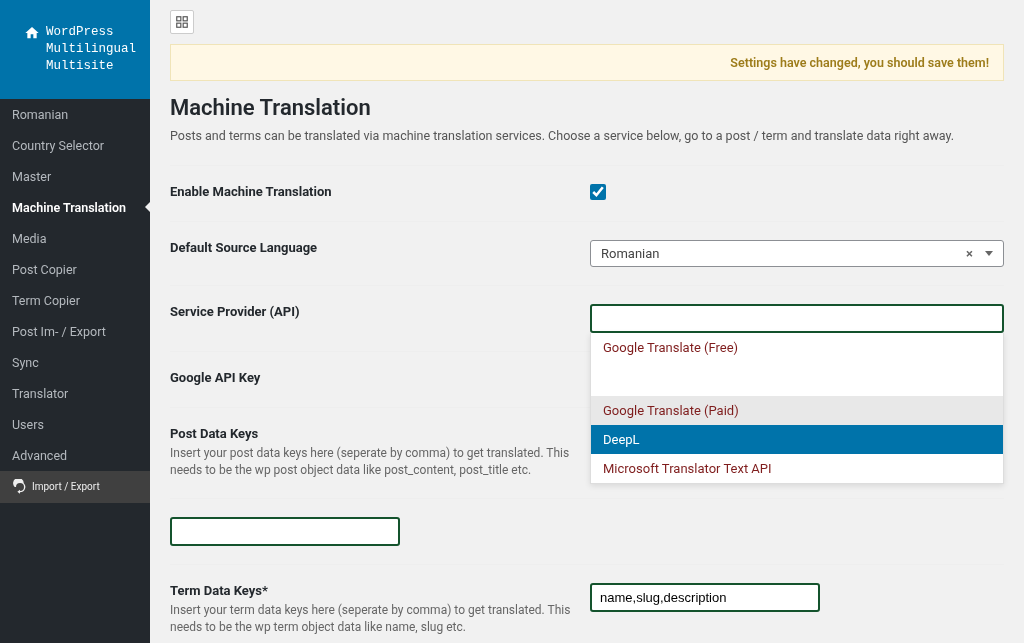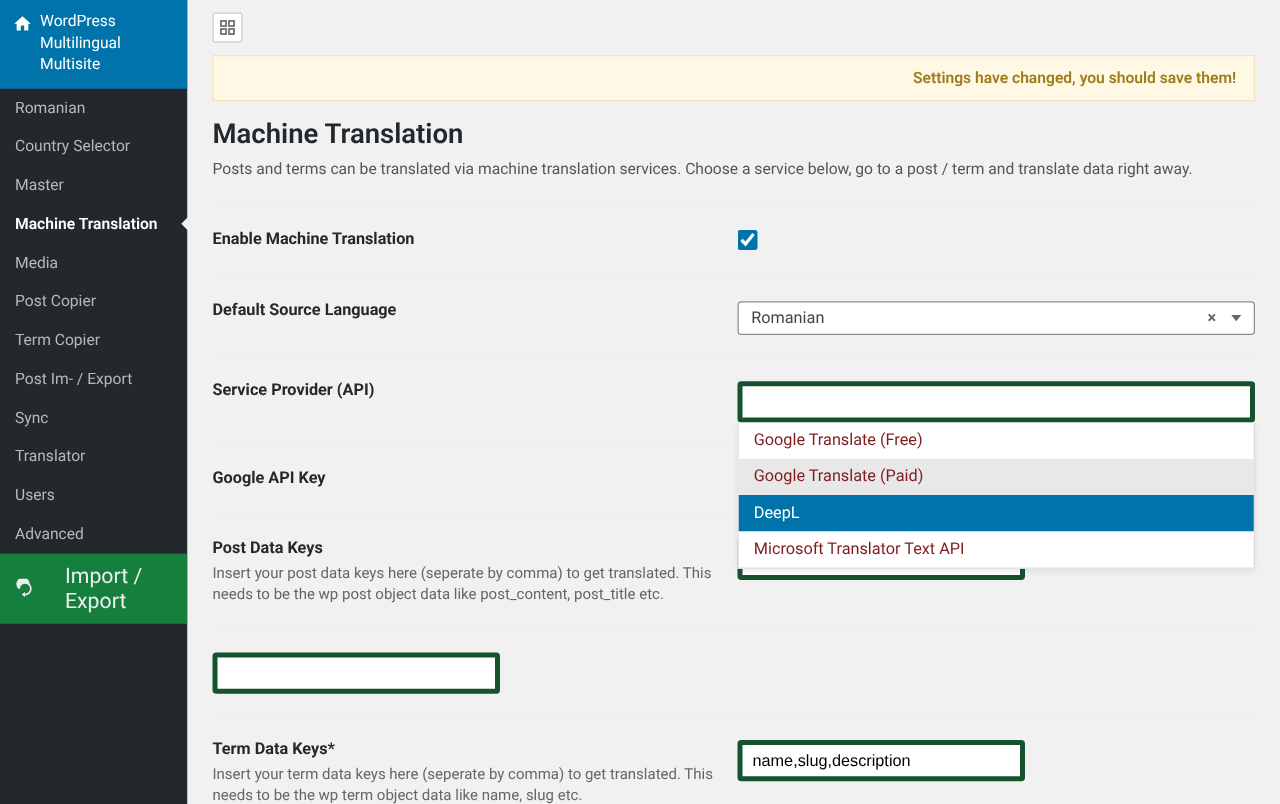--- a/index.html
+++ b/index.html
@@ -1,58 +1,58 @@
 <!DOCTYPE html>
 <html><head>
   <meta charset="utf-8">
   <style>
     * { margin: 0; padding: 0; box-sizing: border-box; }
     body { font-family: -apple-system, BlinkMacSystemFont, "Segoe UI", Roboto, sans-serif; font-size: 13px; color: #444; background: #f1f1f1; }
     
     .container { display: flex; min-height: 643px; }
     
     .sidebar { width: 150px; background: #23282d; color: #eee; flex-shrink: 0; }
-    .sidebar-header { background: #0073aa; color: #fff; padding: 10px; display: flex; align-items: flex-start; gap: 6px; }
+    .sidebar-header { background: #0073aa; color: #fff; padding: 24px; display: flex; align-items: flex-start; gap: 6px; font-family: Liberation Mono, monospace; }
     .sidebar-header .home-icon { flex-shrink: 0; margin-top: 1px; }
     .sidebar-header-text { font-size: 12.5px; line-height: 1.35; }
     .sidebar-item { padding: 8px 12px; color: #b4b9be; font-size: 12.5px; cursor: pointer; position: relative; }
     .sidebar-item.active { color: #fff; font-weight: 600; }
     .sidebar-item.active::after { content: ""; position: absolute; right: -1px; top: 50%; transform: translateY(-50%); border: 6px solid transparent; border-right-color: #f1f1f1; }
-    .sidebar-sep { background: #15803d; padding: 8px 12px; display: flex; align-items: center; gap: 24px; color: #eee; font-size: 17px; }
+    .sidebar-sep { background: #404040; padding: 8px 12px; display: flex; align-items: center; gap: 4px; color: #eee; font-size: 10px; }
     .refresh-icon { width: 16px; height: 16px; }
 
     .main { flex: 1; padding: 0 20px 30px 20px; background: #f1f1f1; }
     
     .top-icons { padding: 10px 0; }
     .grid-btn { width: 24px; height: 24px; border: 1px solid #ccc; background: #fff; display: flex; align-items: center; justify-content: center; cursor: pointer; border-radius: 2px; }
     
     .notice { background: #fff8e5; border: 1px solid #f0e4b8; color: #9d7c1a; padding: 10px 14px; font-weight: 600; font-size: 12.5px; margin-bottom: 14px; text-align: right; }
     
     .page-title { font-size: 22px; font-weight: 600; color: #23282d; margin-bottom: 8px; }
     .page-desc { color: #555; margin-bottom: 22px; font-size: 12.5px; }
     
     .form-row { display: flex; border-top: 1px solid #eee; padding: 18px 0; }
     .form-row:first-of-type { border-top: none; }
     .form-label-col { width: 420px; flex-shrink: 0; padding-right: 8px; }
     .form-label { font-weight: 700; color: #23282d; font-size: 13px; margin-bottom: 4px; }
     .form-help { color: #666; font-size: 12px; line-height: 1.45; margin-top: 3px; }
     .form-input-col { flex: 1; position: relative; }
     
     input[type="checkbox"] { width: 16px; height: 16px; accent-color: #0073aa; }
-    input[type="text"] { width: 230px; padding: 5px 8px; border: 4px solid #14532d; border-radius: 3px; font-size: 13px; background: #fff; }
+    input[type="text"] { width: 230px; padding: 5px 8px; border: 2px solid #14532d; border-radius: 3px; font-size: 13px; background: #fff; }
     
     .select2 { border: 1px solid #8c8f94; border-radius: 3px; background: #fff; padding: 5px 10px; display: flex; align-items: center; justify-content: space-between; cursor: pointer; font-size: 13px; }
     .select2 .clear { color: #666; margin-right: 6px; font-weight: 700; }
     .select2 .arrow-down { border-left: 4px solid transparent; border-right: 4px solid transparent; border-top: 5px solid #666; }
     
     .dropdown-wrap { position: relative; }
     .dropdown-search { width: 100%; border: 1px solid #0073aa; border-radius: 3px 3px 0 0; padding: 6px 10px; background: #fff; outline: none; }
     .dropdown-list { position: absolute; top: 100%; left: 0; right: 0; background: #fff; border: 1px solid #ddd; border-top: none; z-index: 10; box-shadow: 0 2px 6px rgba(0,0,0,0.1); }
     .dropdown-item { padding: 7px 12px; font-size: 13px; cursor: pointer; color: #7f1d1d; }
-    .dropdown-item.highlighted { background: #e8e8e8; }
+    .dropdown-item.highlighted { background: #e8e8e8; margin-top: 34px; }
     .dropdown-item.selected { background: #0073aa; color: #fff; }
   </style>
 </head>
 <body>
 
 <div class="container">
   <nav class="sidebar">
     <div class="sidebar-header">
       <span class="home-icon">
         <svg width="16" height="16" viewBox="0 0 24 24" fill="#fff">

